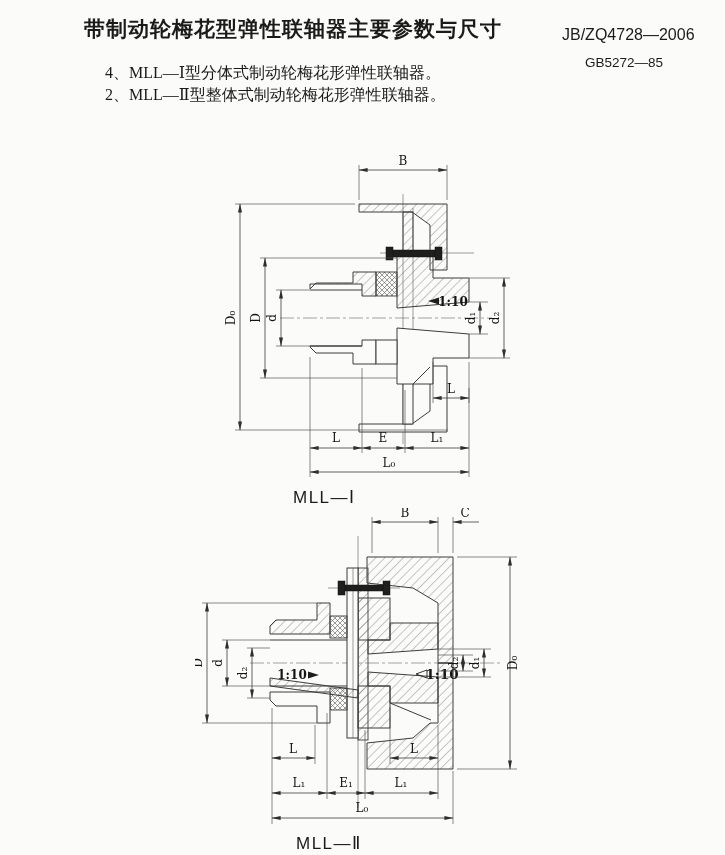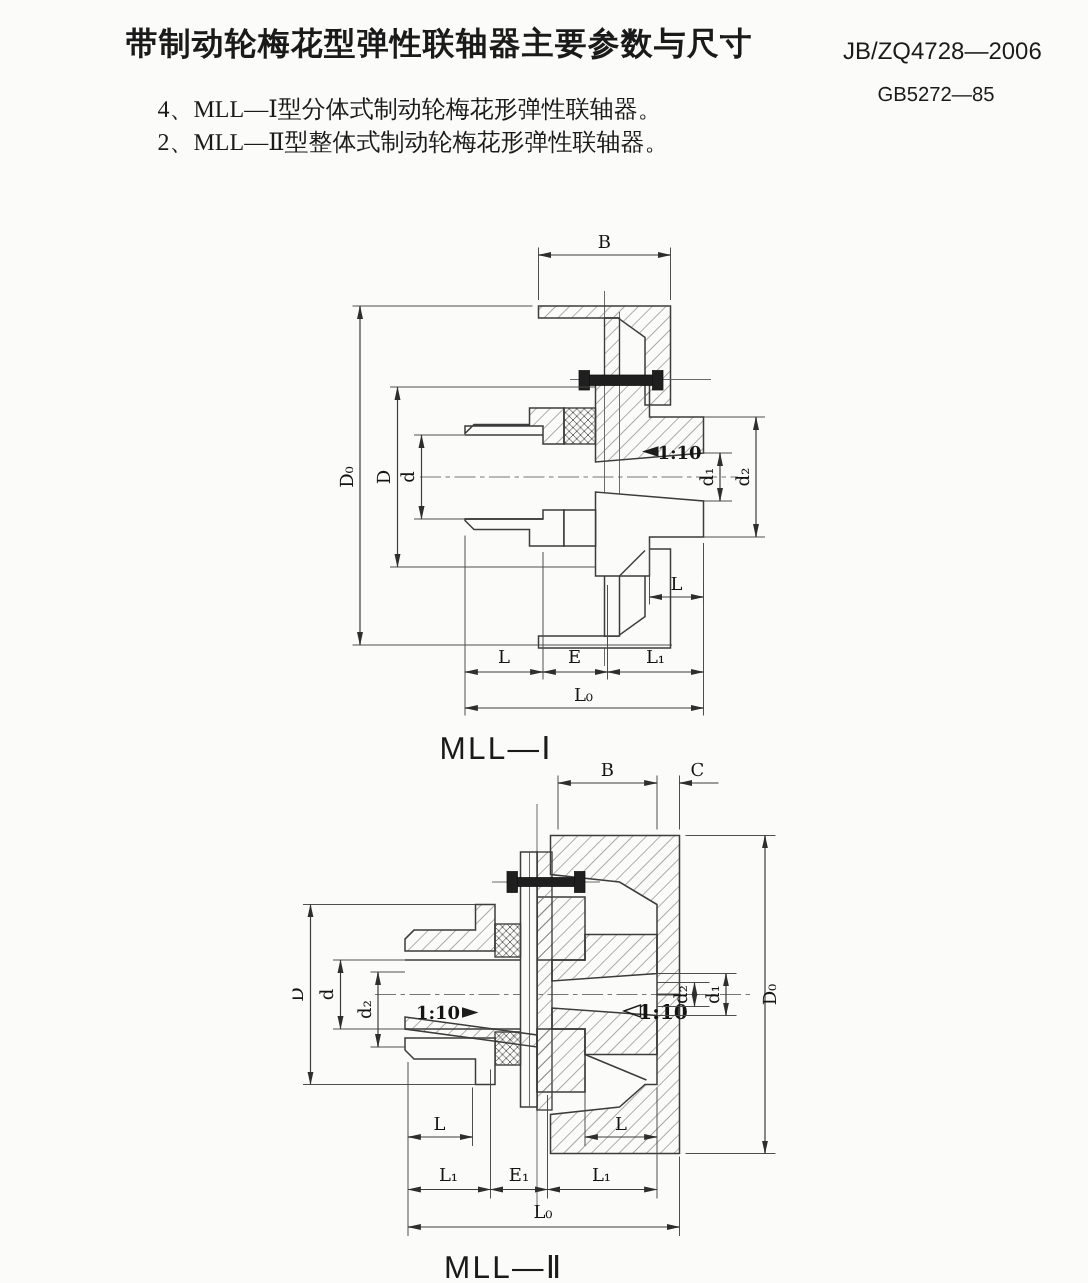--- a/index.html
+++ b/index.html
@@ -4,21 +4,21 @@
 <style>
   html,body{margin:0;padding:0;}
   body{width:725px;height:855px;position:relative;background:#fbfbf9;
        font-family:"Liberation Serif","DejaVu Serif",serif;color:#1a1a1a;overflow:hidden;}
   .abs{position:absolute;}
   .title{left:84px;top:15px;font-size:21px;font-weight:bold;letter-spacing:1px;white-space:nowrap;}
   .std1{left:562px;top:26px;font-size:16px;font-family:"Liberation Sans","DejaVu Sans",sans-serif;white-space:nowrap;}
   .std2{left:585px;top:43px;font-size:13.5px;font-family:"Liberation Sans","DejaVu Sans",sans-serif;white-space:nowrap;margin-top:12px;}
   .note{left:77px;font-size:16px;white-space:nowrap;margin-left:28px;}
   .note4{top:63px;} .note5{top:85px;}
-  .cap{font-size:21px;font-family:"Liberation Sans","DejaVu Sans",sans-serif;letter-spacing:1.5px;white-space:nowrap;}
+  .cap{font-size:17px;font-family:"Liberation Sans","DejaVu Sans",sans-serif;letter-spacing:1.5px;white-space:nowrap;}
   .cap1{left:293px;top:487px;} .cap2{left:296px;top:833px;}
 
   
   .sec  {fill:url(#h1);stroke:#3c3c3c;stroke-width:1;}
   .secb {fill:url(#h1);stroke:#3c3c3c;stroke-width:0.9;}
   .xsec {fill:url(#x1);stroke:#3c3c3c;stroke-width:0.9;}
   .out  {fill:#fbfbf9;stroke:#3c3c3c;stroke-width:1;}
   .obj  {stroke:#3c3c3c;stroke-width:1;fill:none;}
   .thin {stroke:#5a5a5a;stroke-width:0.6;fill:none;}
   .ext  {stroke:#4a4a4a;stroke-width:0.65;fill:none;}

